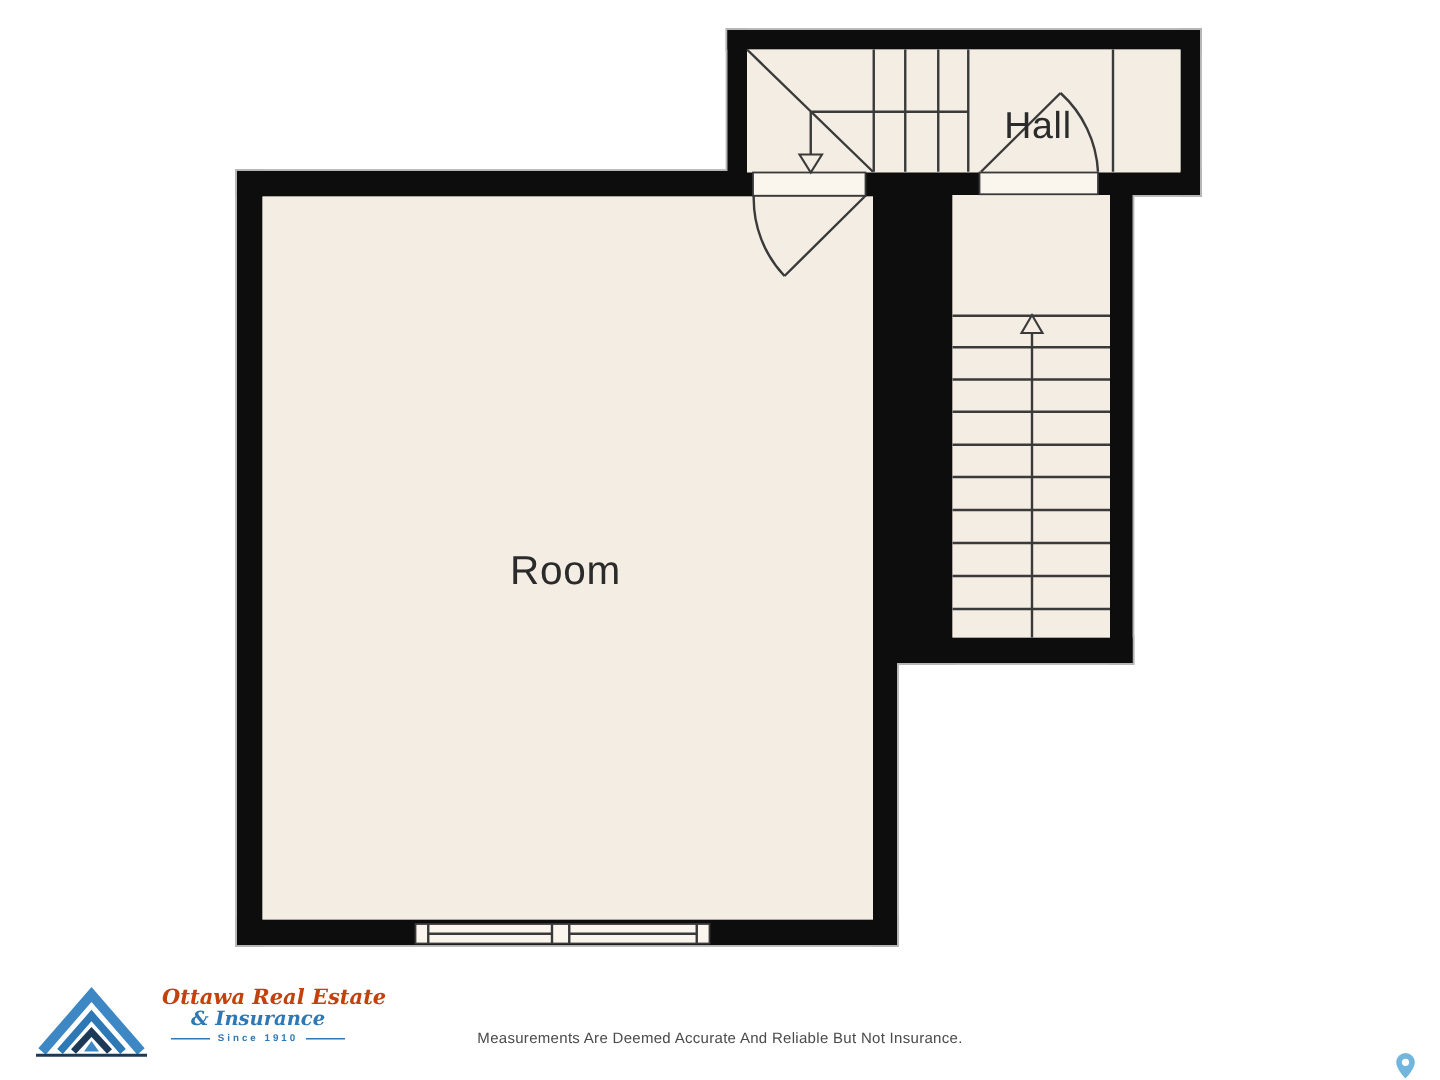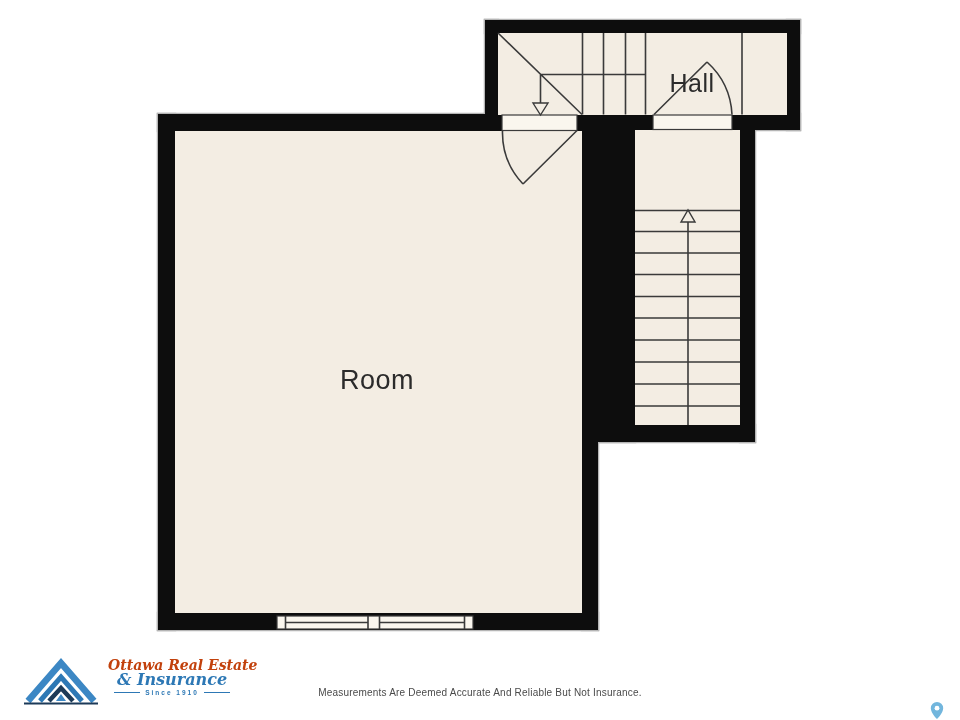--- a/index.html
+++ b/index.html
@@ -15,21 +15,21 @@
   .plan-lines .open-shape{fill:none;stroke-width:1.4;}
   .room-text{font-size:27px;letter-spacing:.5px;}
   .hall-text{font-size:25px;letter-spacing:.5px;}
   text{font-family:"Liberation Sans", sans-serif;}
   
   .brand{position:absolute;left:24px;top:656px;width:220px;height:56px;}
   .brand-icon{position:absolute;left:0;top:2px;}
   .brand-text{position:absolute;left:84px;top:2px;width:128px;text-align:center;
     font-family:"DejaVu Serif", serif;font-style:italic;font-weight:bold;}
   .brand-line1{font-size:14px;line-height:15px;white-space:nowrap;}
-  .brand-line2{font-size:16px;line-height:14px;font-style:italic;}
+  .brand-line2{font-size:13px;line-height:14px;font-style:italic;}
   .brand-tagline{display:flex;align-items:center;justify-content:center;gap:5px;margin-top:2px;}
   .brand-tagline .rule{height:1px;width:26px;}
   .brand-tagline .tag{font-family:"Liberation Sans", sans-serif;font-style:normal;
     font-size:6.5px;font-weight:bold;letter-spacing:2px;line-height:7px;}
   .disclaimer{position:absolute;left:0;top:687px;width:960px;text-align:center;
     font-size:10px;letter-spacing:.2px;}
   .pin{position:absolute;left:929px;top:701px;}
 </style>
 </head>
 <body>

